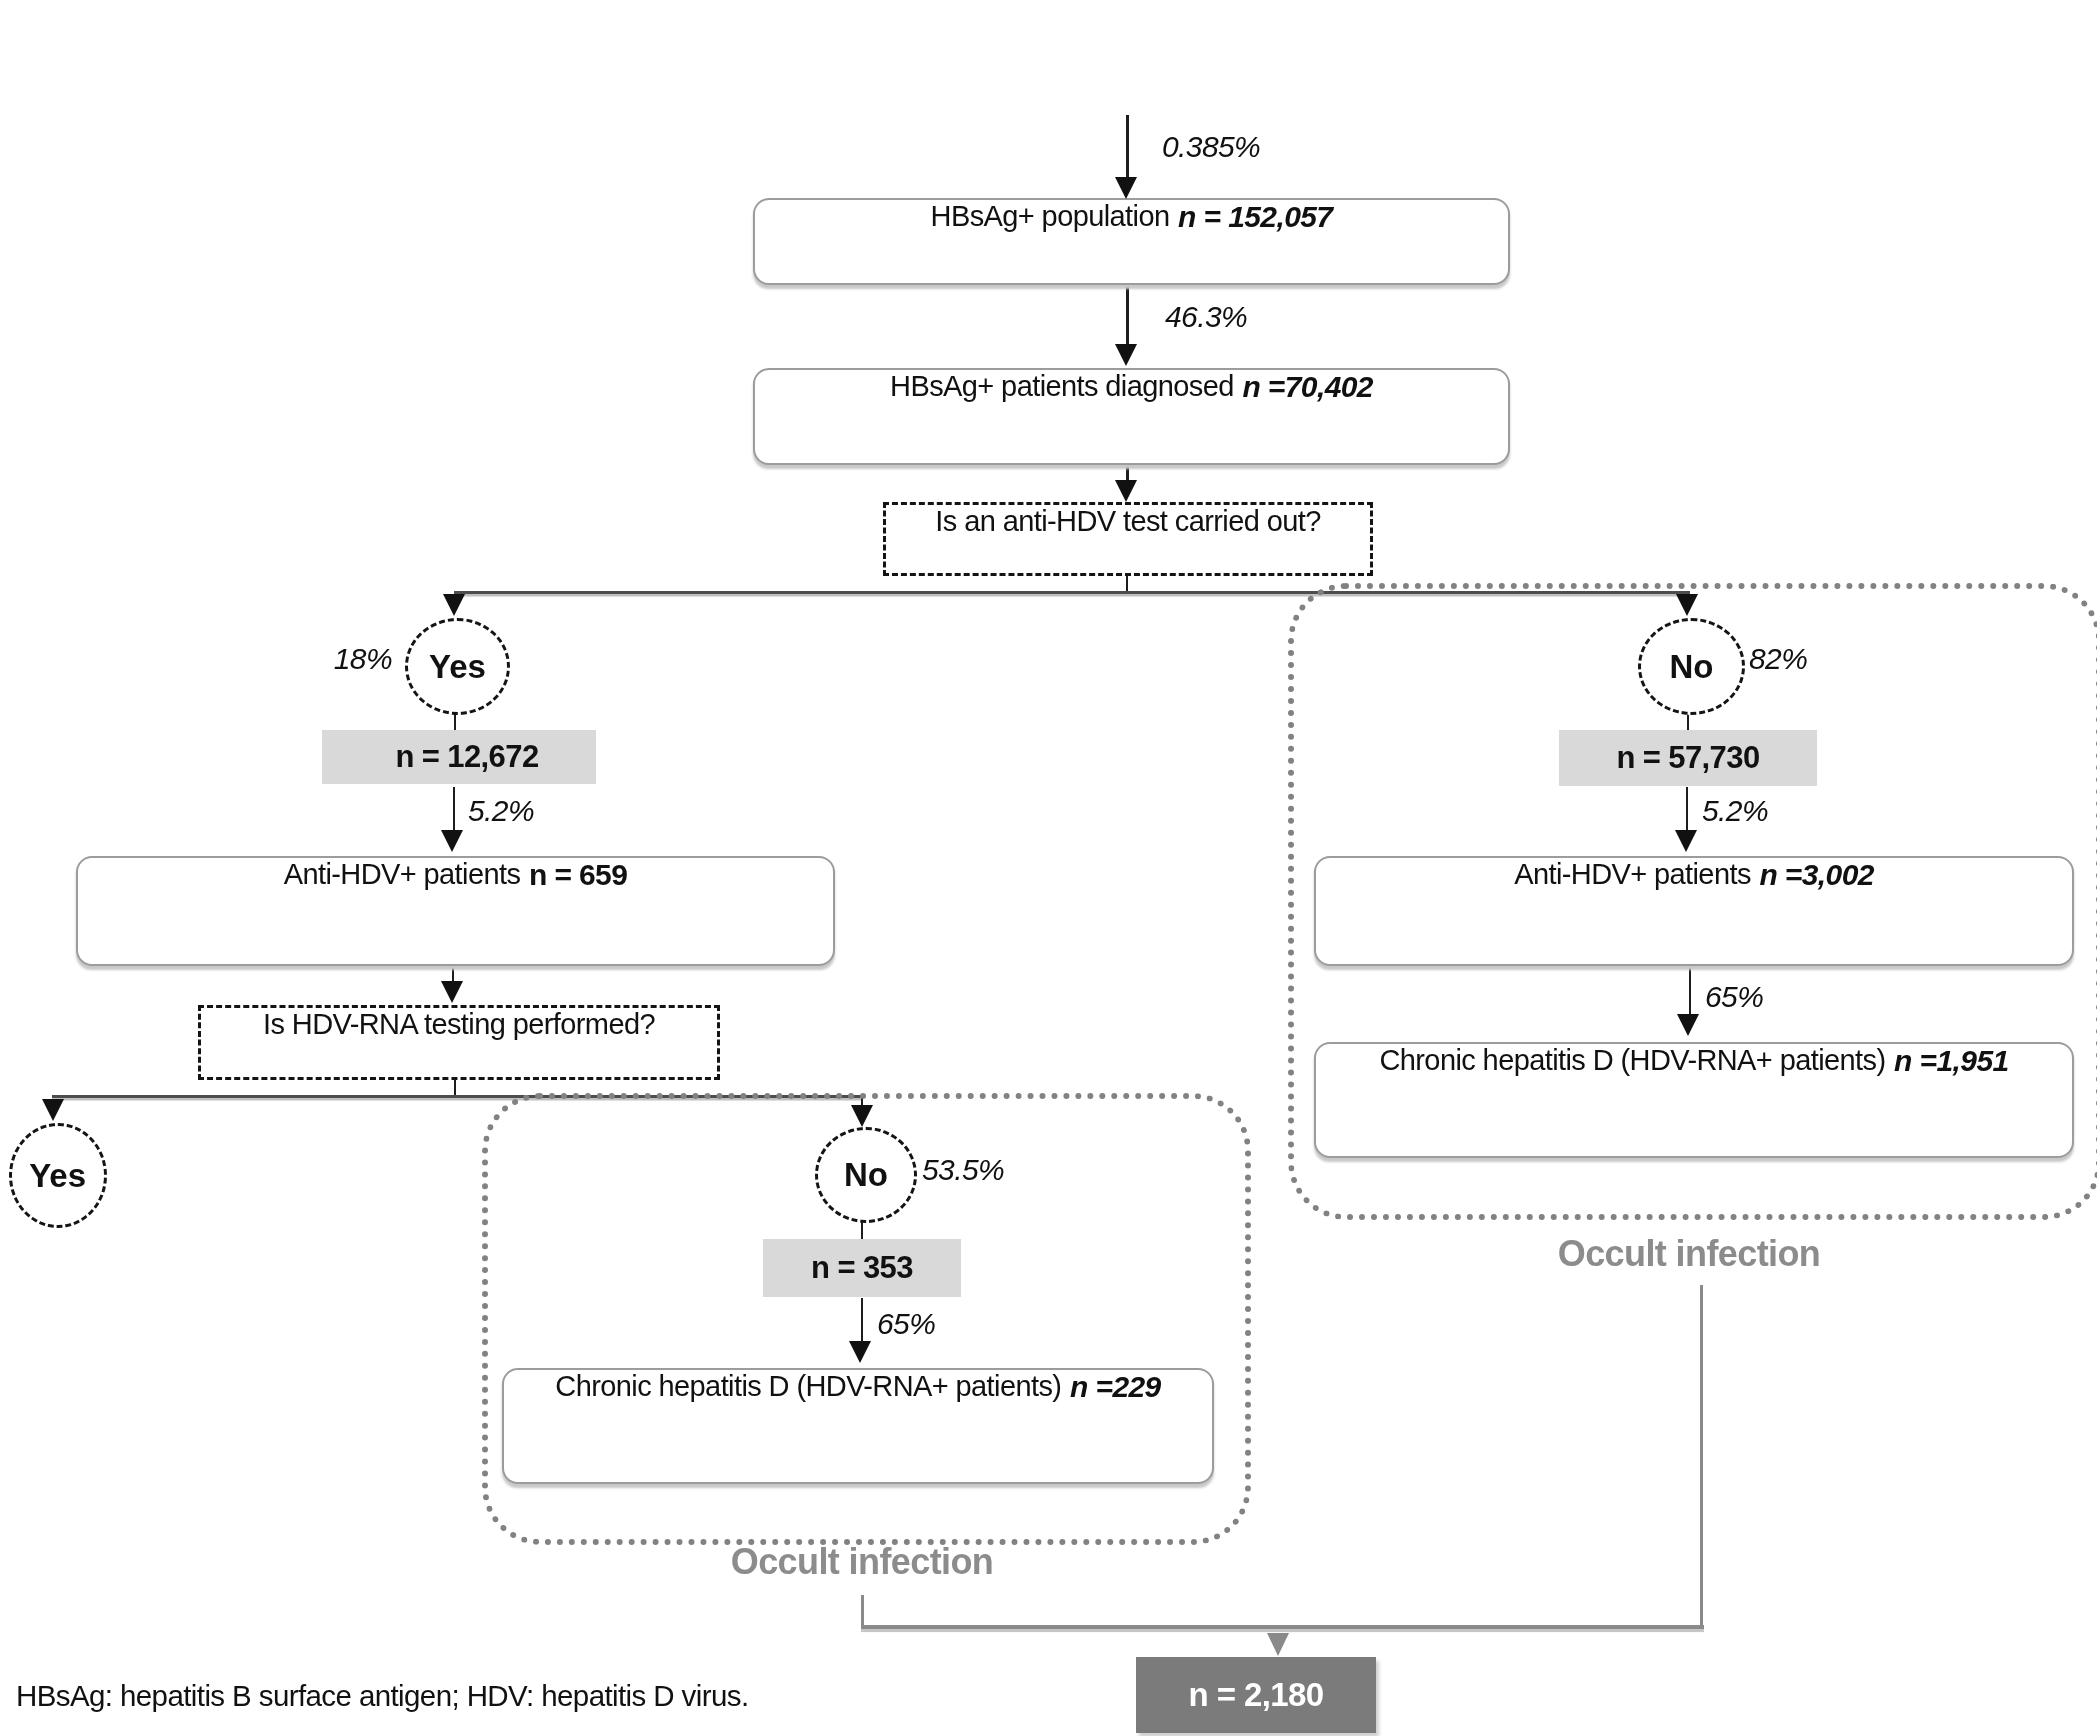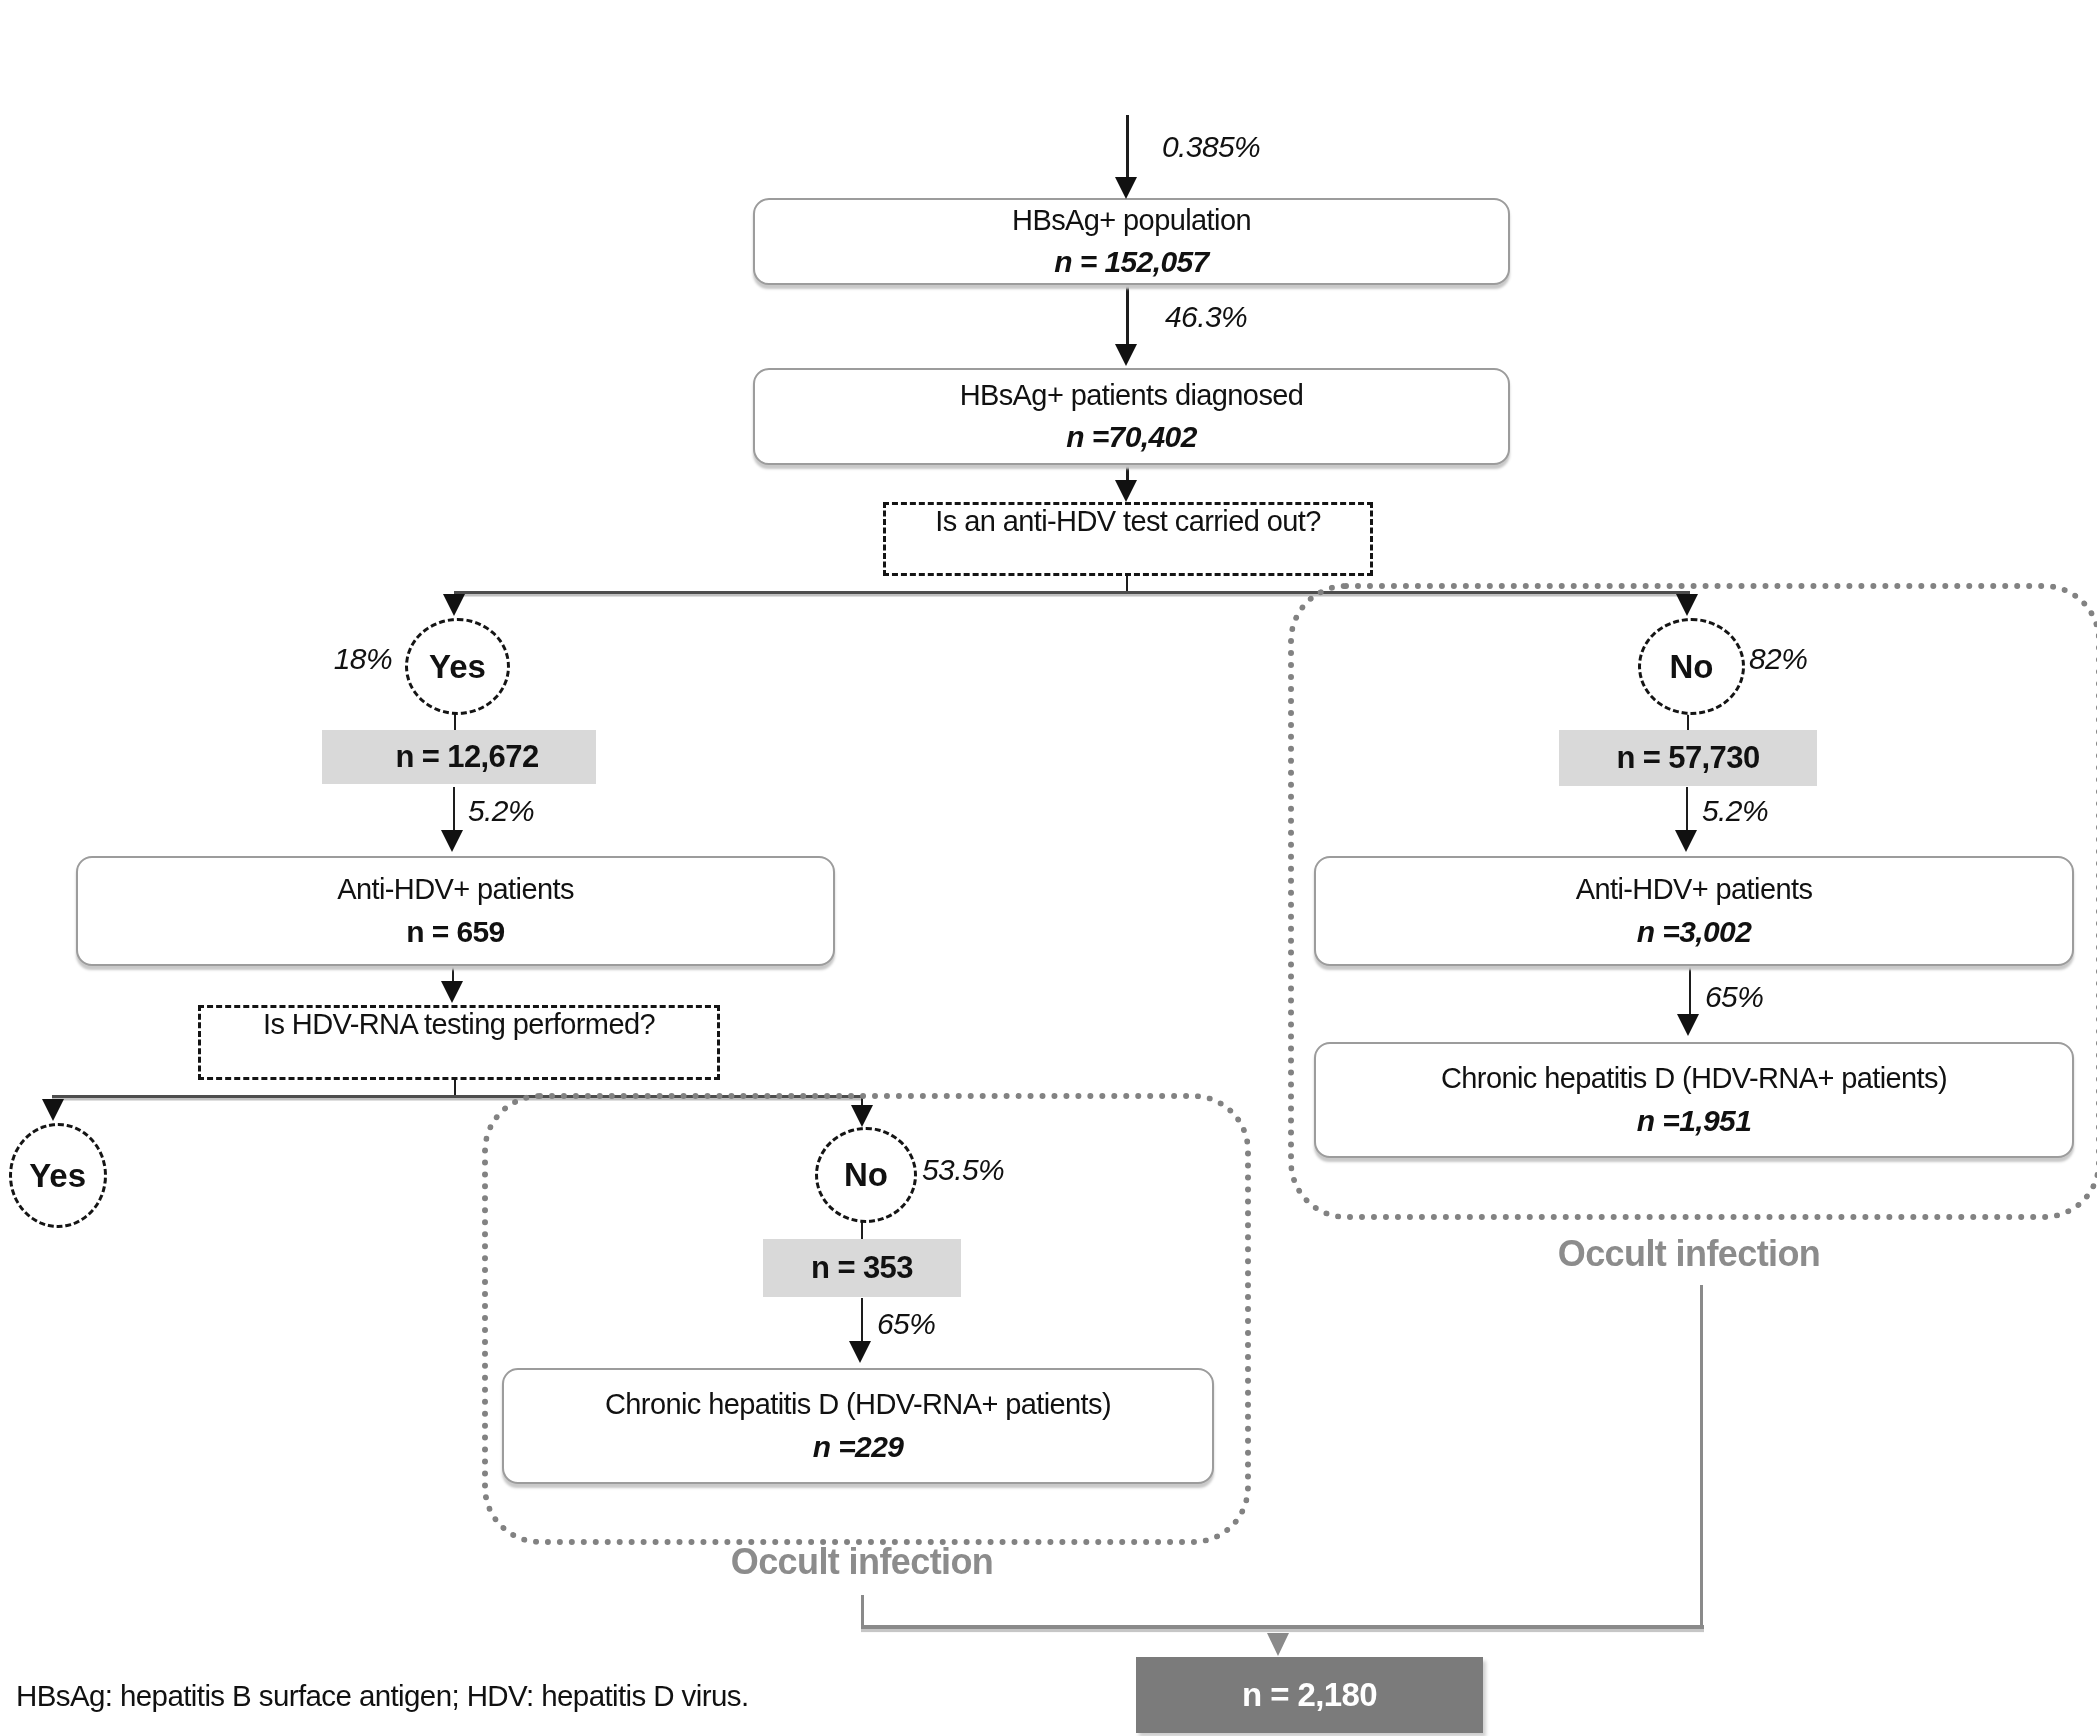--- a/index.html
+++ b/index.html
@@ -15,21 +15,21 @@
   .ah.gray{border-top-color:#8a8a8a;border-top-width:23px;}
 
   .dark{position:absolute;background:linear-gradient(#929292,#7c7c7c);border-radius:21px;color:#fff;
         z-index:3;box-shadow:0 5.5px 4.9px #c9c9c9;display:flex;flex-direction:column;justify-content:center;
         gap:11px;text-align:center;}
   .dark .t1{font-weight:bold;font-size:31px;letter-spacing:-0.6px;}
   .dark .t2{font-weight:bold;font-style:italic;font-size:31px;letter-spacing:-0.6px;}
 
   .wbox{position:absolute;background:#fff;border:2.5px solid #9c9c9c;border-radius:16px;
         box-shadow:0 4.3px 2.5px -0.6px #c8c8c8;text-align:center;z-index:3;
-        display:flex;flex-direction:column;justify-content:center;gap:8.6px;}
+        display:flex;flex-direction:row;justify-content:center;gap:8.6px;}
   .wbox .t1{font-size:29px;letter-spacing:-0.6px;}
   .wbox .t2{font-size:30px;font-weight:bold;font-style:italic;letter-spacing:-0.6px;}
   .wbox .t2.upright{font-style:normal;}
 
   .qbox{position:absolute;background:#fff;border:3.1px dashed #141414;z-index:3;
         display:flex;justify-content:center;font-size:29px;letter-spacing:-0.6px;}
 
   .circ{position:absolute;border:3.1px dashed #141414;border-radius:50%;background:#fff;z-index:3;
         display:flex;align-items:center;justify-content:center;font-weight:bold;font-size:33px;}
 
@@ -160,18 +160,18 @@
   </div>
 
   <div class="obox" style="left:1288px;top:583px;width:802px;height:625px;"></div>
   <div class="olabel" style="left:1505px;top:1233px;width:368px;">Occult infection</div>
 
   <div class="gl" style="left:861px;top:1595px;width:3.1px;height:34px;"></div>
   <div class="gl" style="left:1700px;top:1285px;width:3.1px;height:344px;"></div>
   <div class="glh" style="left:861px;top:1625px;width:843px;"></div>
   <div class="ah gray" style="left:1267px;top:1633px;"></div>
 
-  <div class="total" style="left:1136px;top:1657px;width:347px;height:76px;">n = 2,180</div>
+  <div class="total" style="left:1136px;top:1657px;width:240px;height:76px;">n = 2,180</div>
 
   <div class="foot" style="left:16px;top:1679px;">HBsAg: hepatitis B surface antigen; HDV: hepatitis D virus.</div>
 
 </div>
 
 
 </body></html>

